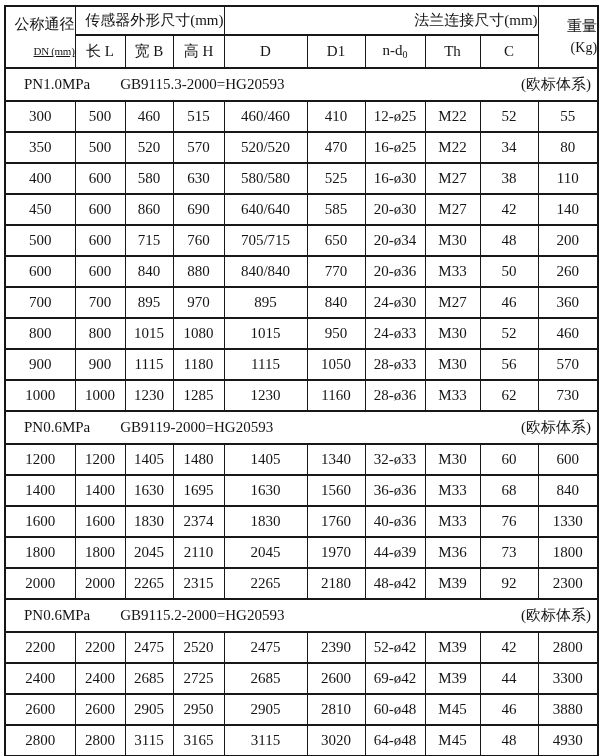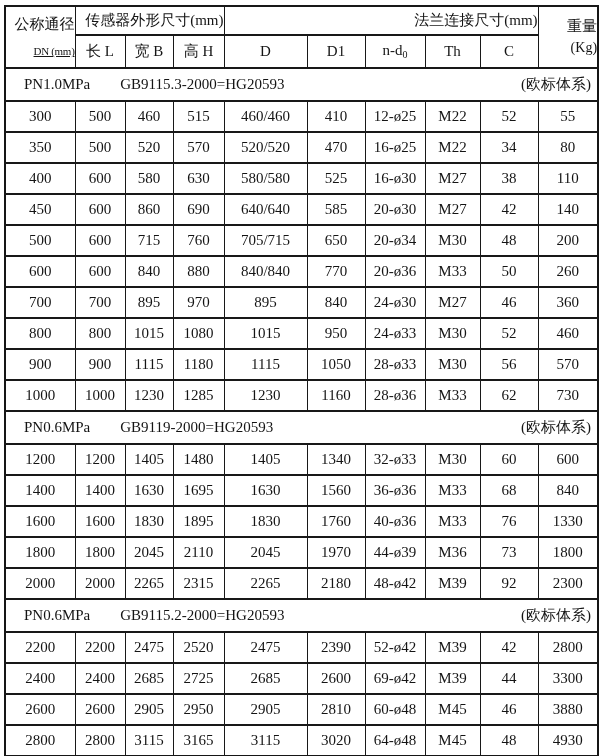--- a/index.html
+++ b/index.html
@@ -280,21 +280,21 @@
           <td>1560</td>
           <td>36-ø36</td>
           <td>M33</td>
           <td>68</td>
           <td>840</td>
         </tr>
         <tr class="data-row">
           <td>1600</td>
           <td>1600</td>
           <td>1830</td>
-          <td>1895</td>
+          <td>2374</td>
           <td>1830</td>
           <td>1760</td>
           <td>40-ø36</td>
           <td>M33</td>
           <td>76</td>
           <td>1330</td>
         </tr>
         <tr class="data-row">
           <td>1800</td>
           <td>1800</td>

